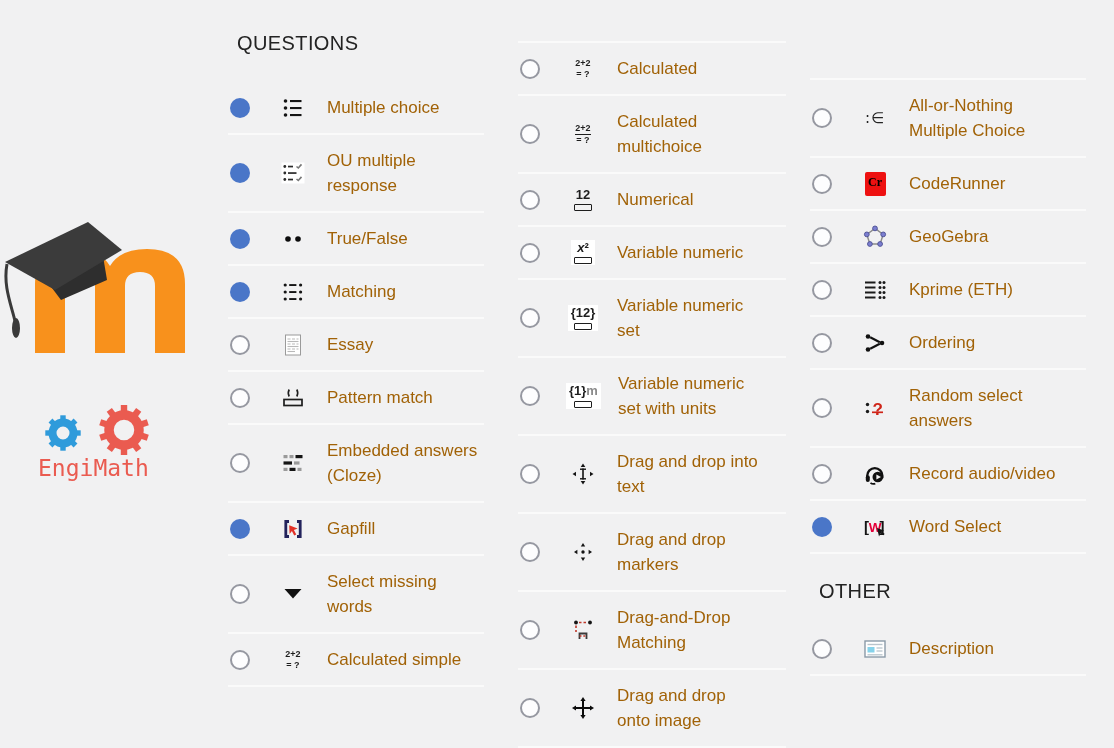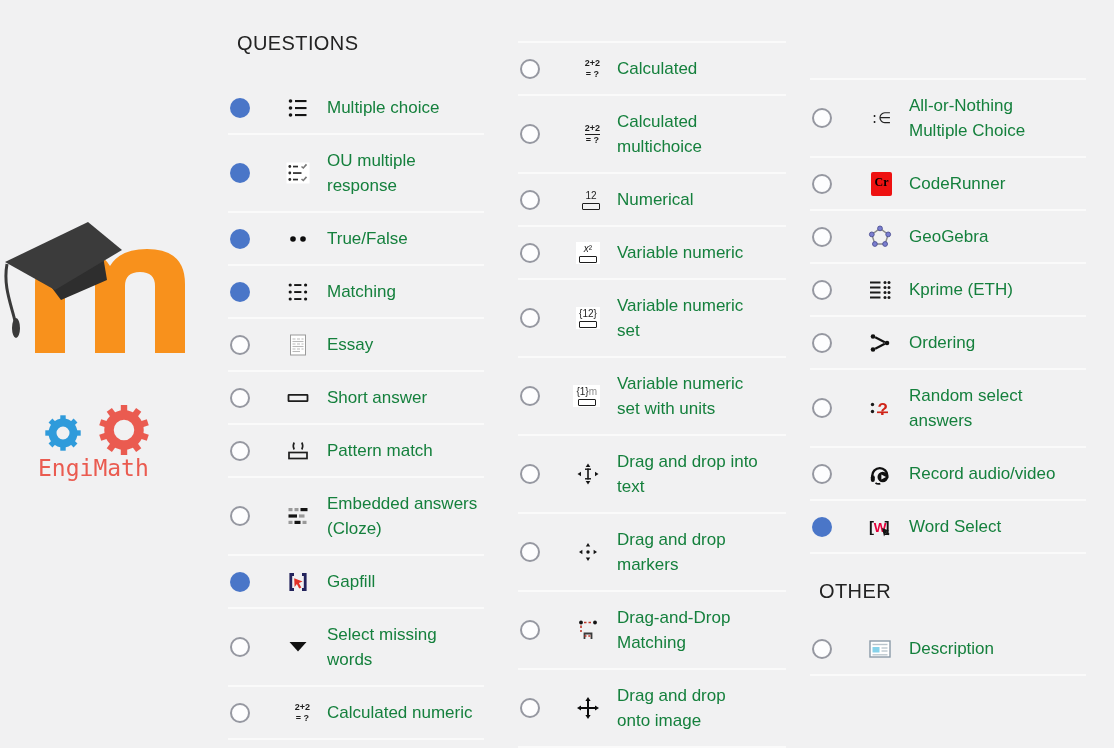--- a/index.html
+++ b/index.html
@@ -27,32 +27,32 @@
     cursor:pointer;
   }
   .radio{
     flex:0 0 20px;width:20px;height:20px;border-radius:50%;
     margin-left:2px;box-sizing:border-box;
     border:2.5px solid #9698a1;background:#fdfdfe;
   }
   .radio.sel{border:none;background:#4a76c8}
   .ic{
     flex:0 0 34px;margin-left:26px;height:25px;
-    display:flex;align-items:center;justify-content:flex-end;overflow:visible;
+    display:flex;align-items:center;justify-content:center;overflow:visible;
   }
   .lbl{
-    margin-left:17px;font-size:17px;line-height:25px;color:#15803d;
+    margin-left:17px;font-size:17px;line-height:25px;color:#a16207;
     white-space:pre-line;
   }
 
   
   .ti{display:flex;flex-direction:column;align-items:center;
       font:bold 9px/1.15 "Liberation Sans",sans-serif;color:#1d1d1d}
   .ti .fb{border-bottom:1.4px solid #1d1d1d;padding-bottom:.5px}
-  .ti .sup{font-size:10px;font-weight:normal}
+  .ti .sup{font-size:13px;font-weight:bold}
   .nbox{width:16px;height:5px;border:1.6px solid #1d1d1d;border-radius:1px;margin-top:1.5px}
   .chip{background:#fff;padding:1px 3px}
   .aon{font:15px "DejaVu Sans",sans-serif;color:#232323;letter-spacing:1px}
   .cr{width:21px;height:24px;background:#ee1111;color:#000000;border-radius:2px;
       font:bold 12px/21px "Liberation Serif",serif;text-align:center}
 
   .moodle{position:absolute;left:3px;top:216px;width:185px;height:145px}
   .engimath{position:absolute;left:36px;top:398px;width:126px;height:84px}
 </style>
 </head>
@@ -186,29 +186,20 @@
               <line x1="6.5" y1="18.5" x2="14" y2="18.5"></line>
             </g>
           </svg>
         </span>
         <span class="lbl">Essay</span>
       </div>
       <div class="row">
         <span class="radio"></span>
         <span class="ic">
           <svg viewBox="0 0 24 24" width="24" height="24">
-            <rect x="2.5" y="8.8" width="19" height="6.4" rx="0.5" fill="none" stroke="#1d1d1d" stroke-width="1.8"></rect>
-          </svg>
-        </span>
-        <span class="lbl">Short answer</span>
-      </div>
-      <div class="row">
-        <span class="radio"></span>
-        <span class="ic">
-          <svg viewBox="0 0 24 24" width="24" height="24">
             <path d="M8.2,3.5 Q6.3,7 8.2,10.5" fill="none" stroke="#1d1d1d" stroke-width="1.6"></path>
             <path d="M15.8,3.5 Q17.7,7 15.8,10.5" fill="none" stroke="#1d1d1d" stroke-width="1.6"></path>
             <rect x="3" y="13.5" width="18" height="6" fill="none" stroke="#1d1d1d" stroke-width="1.7"></rect>
           </svg>
         </span>
         <span class="lbl">Pattern match</span>
       </div>
       <div class="row">
         <span class="radio"></span>
         <span class="ic">
@@ -250,21 +241,21 @@
 words</span>
       </div>
       <div class="row">
         <span class="radio"></span>
         <span class="ic">
           <div class="ti">
             <span>2+2</span>
             <span>= ?</span>
           </div>
         </span>
-        <span class="lbl">Calculated numeric</span>
+        <span class="lbl">Calculated simple</span>
       </div>
     </div>
   </div>
 <div class="col" id="col2">
     <div class="sec-list topline">
       <div class="row">
         <span class="radio"></span>
         <span class="ic">
           <div class="ti">
             <span>2+2</span>

